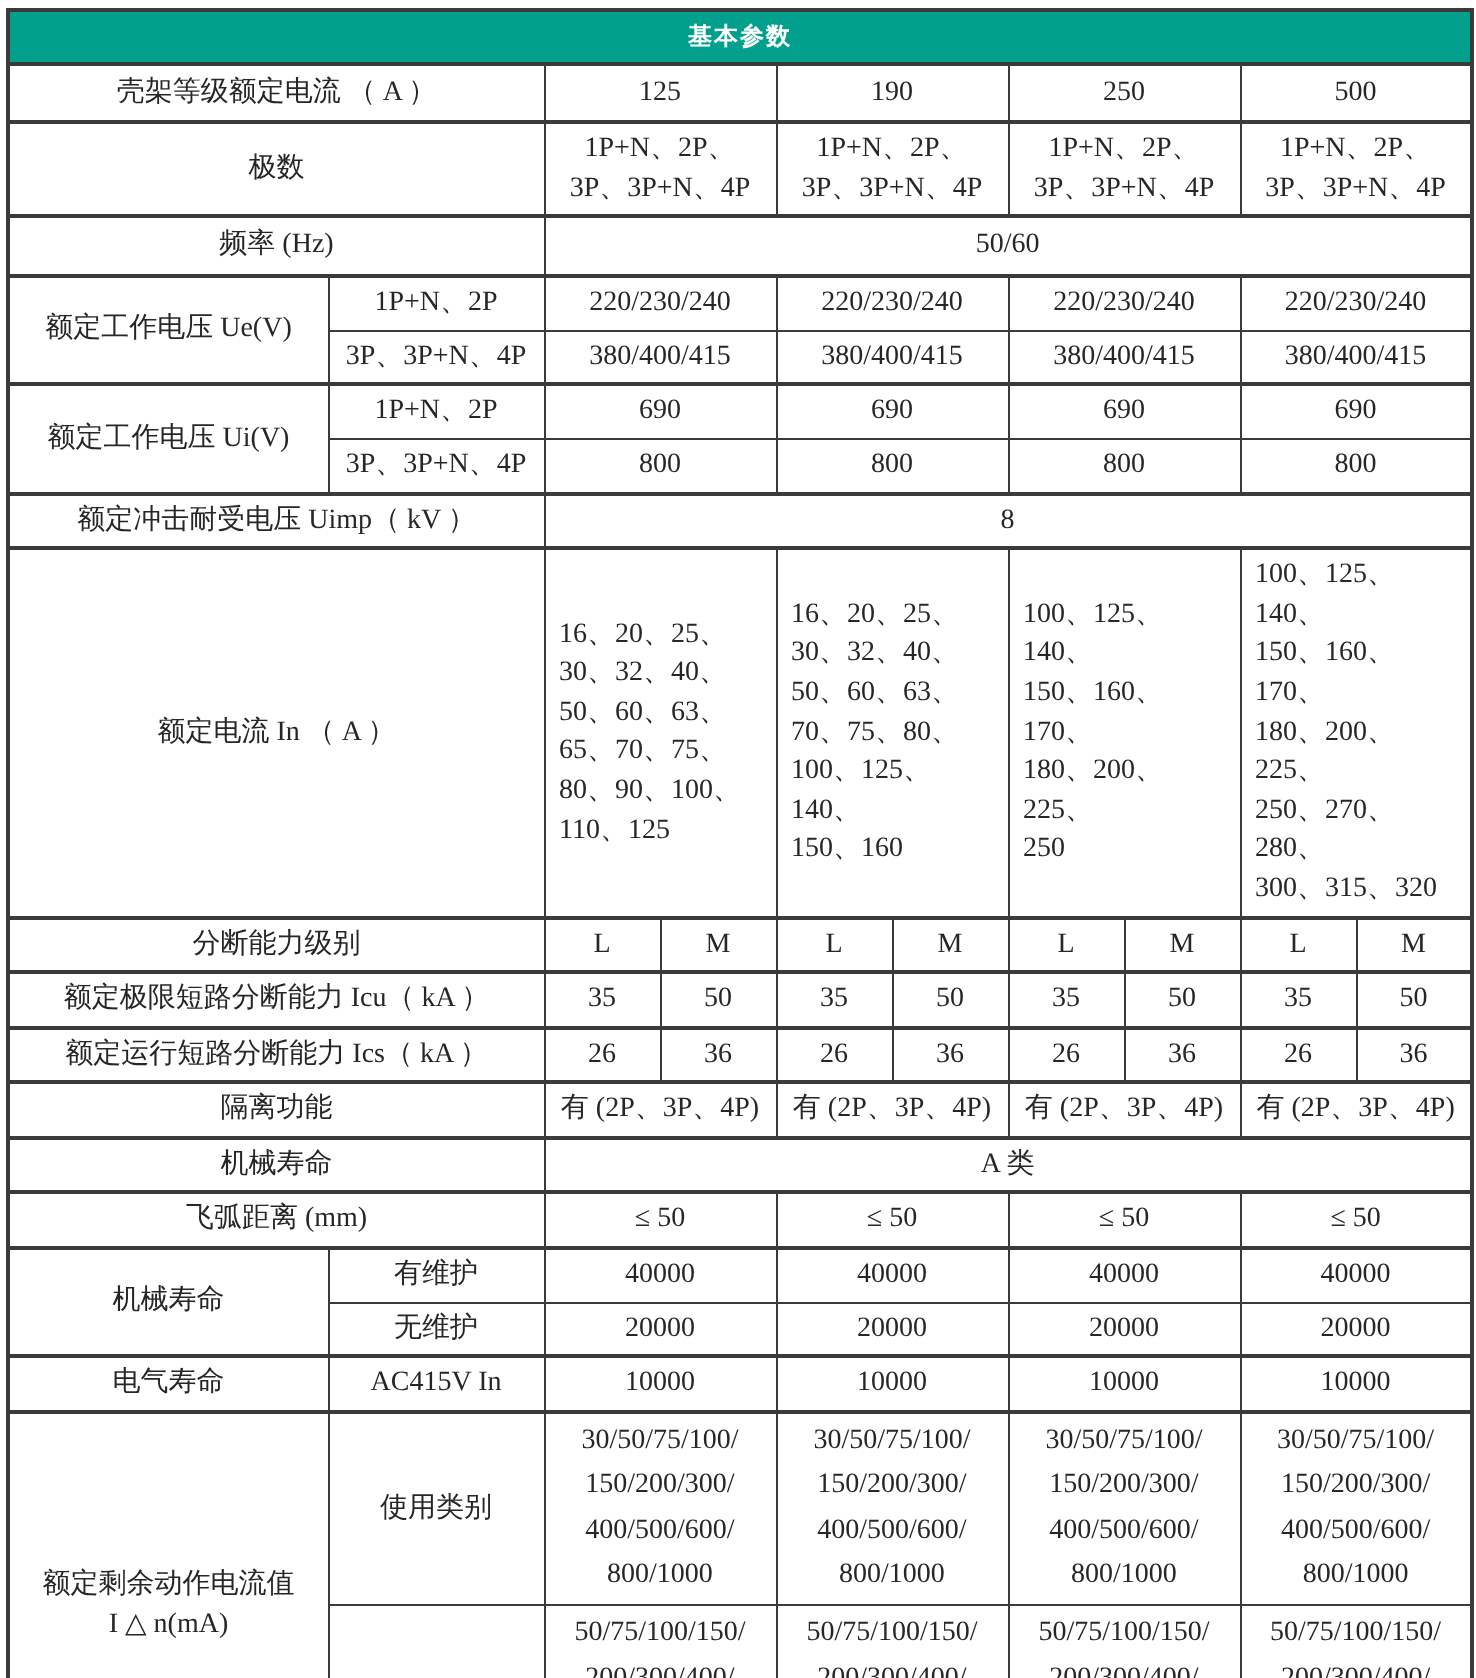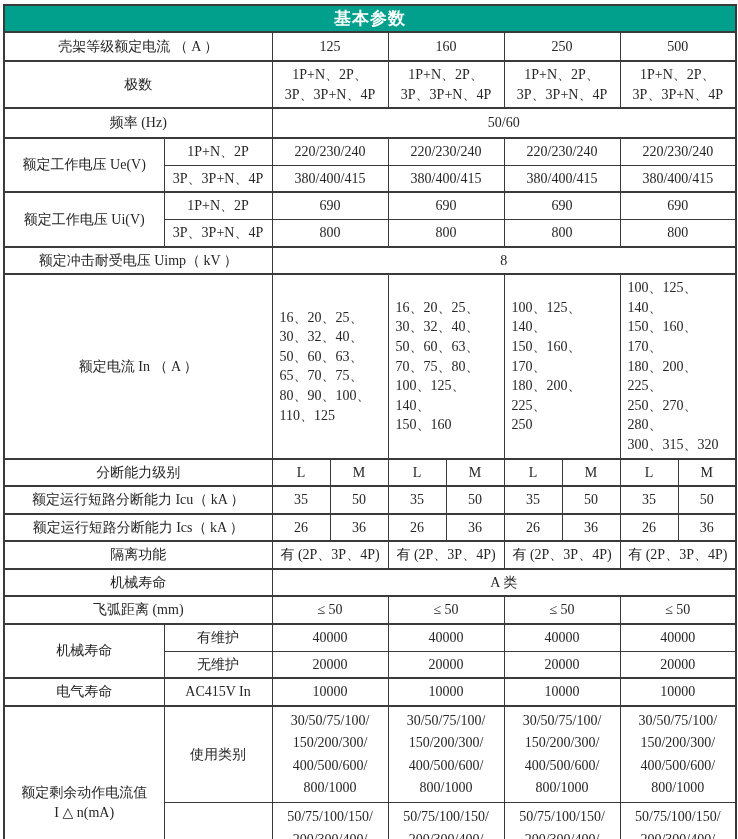--- a/index.html
+++ b/index.html
@@ -8,21 +8,21 @@
     border-collapse:collapse;
     table-layout:fixed;
     width:732px;
     font-family:"Liberation Serif","DejaVu Serif",serif;
     color:#262626;
     border:2px solid #3a3a3a;
   }
   thead th{
     background:var(--accent,#00A08D);
     color:#ffffff;
-    font-size:17px;
+    font-size:12px;
     font-weight:bold;
     height:23px;
     border:1px solid #3a3a3a;
     letter-spacing:1px;
   }
   td,tbody th{
     border:1px solid #3a3a3a;
     border-top-width:2px;
     text-align:center;
     vertical-align:middle;
@@ -59,21 +59,21 @@
     </colgroup>
     <thead>
       <tr data-name="table-header-row">
         <th colspan="10" data-name="table-title">基本参数</th>
       </tr>
     </thead>
     <tbody data-name="spec-table-body">
     <tr data-name="row-frame-rated-current">
           <th colspan="2" data-name="label-frame-rated-current">壳架等级额定电流 （ A ）</th>
           <td colspan="2" data-name="value-cell">125</td>
-          <td colspan="2" data-name="value-cell">160</td>
+          <td colspan="2" data-name="value-cell">190</td>
           <td colspan="2" data-name="value-cell">250</td>
           <td colspan="2" data-name="value-cell">500</td>
         </tr>
         <tr data-name="row-poles">
           <th colspan="2" data-name="label-poles">极数</th>
           <td colspan="2" data-name="value-cell">1P+N、2P、<br>3P、3P+N、4P</td>
           <td colspan="2" data-name="value-cell">1P+N、2P、<br>3P、3P+N、4P</td>
           <td colspan="2" data-name="value-cell">1P+N、2P、<br>3P、3P+N、4P</td>
           <td colspan="2" data-name="value-cell">1P+N、2P、<br>3P、3P+N、4P</td>
         </tr>
@@ -127,21 +127,21 @@
           <td data-name="value-cell">L</td>
           <td data-name="value-cell">M</td>
           <td data-name="value-cell">L</td>
           <td data-name="value-cell">M</td>
           <td data-name="value-cell">L</td>
           <td data-name="value-cell">M</td>
           <td data-name="value-cell">L</td>
           <td data-name="value-cell">M</td>
         </tr>
         <tr data-name="row-icu">
-          <th colspan="2" data-name="label-icu">额定运行短路分断能力 Icu（ kA ）</th>
+          <th colspan="2" data-name="label-icu">额定极限短路分断能力 Icu（ kA ）</th>
           <td data-name="value-cell">35</td>
           <td data-name="value-cell">50</td>
           <td data-name="value-cell">35</td>
           <td data-name="value-cell">50</td>
           <td data-name="value-cell">35</td>
           <td data-name="value-cell">50</td>
           <td data-name="value-cell">35</td>
           <td data-name="value-cell">50</td>
         </tr>
         <tr data-name="row-ics">

